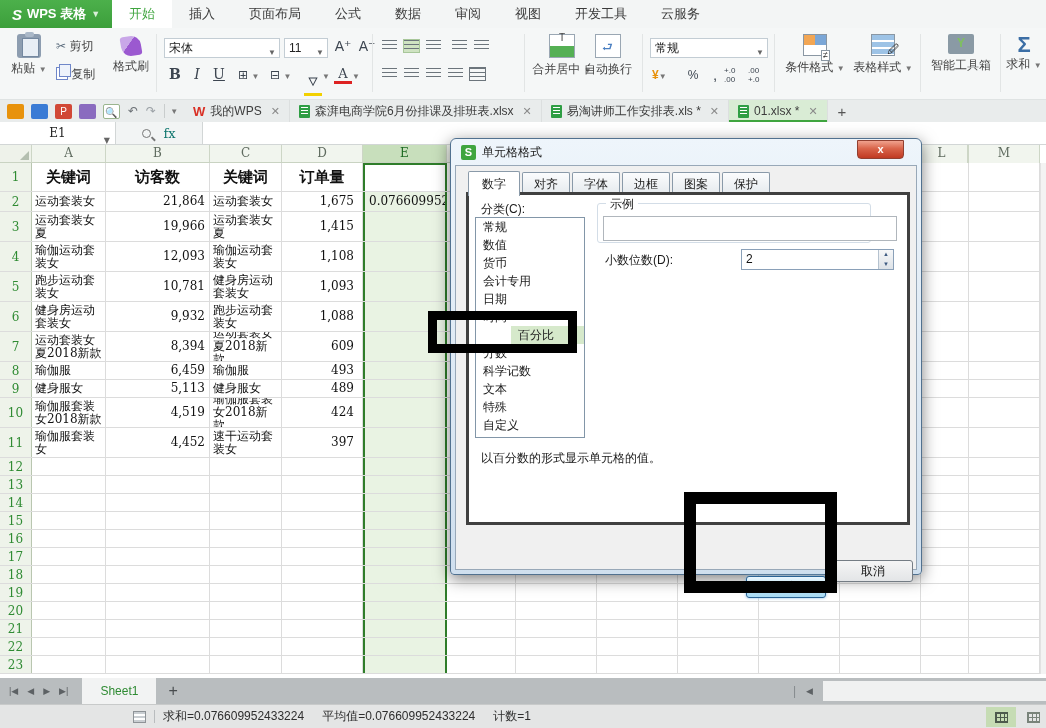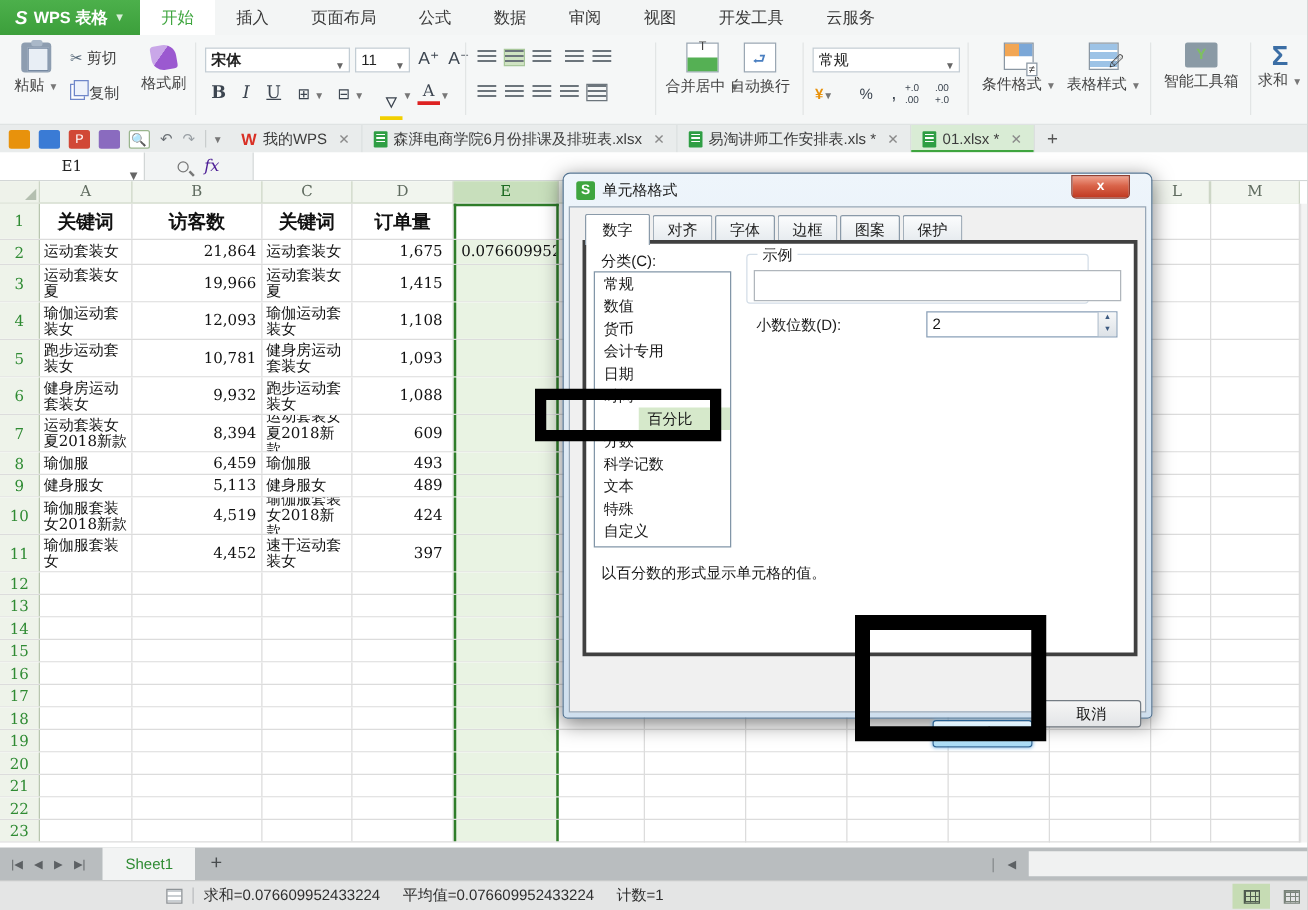--- a/index.html
+++ b/index.html
@@ -65,21 +65,21 @@
   .i-xls:before { content:""; position:absolute; left:2px; top:2px; right:2px; bottom:2px;
       background:repeating-linear-gradient(#fff 0 1px,transparent 1px 3px); }
 
   
   .fbar { position:absolute; left:0; top:122px; width:1046px; height:23px; background:#f2f4f4; border-bottom:1px solid #d2d6d6; display:flex; align-items:stretch; font-family:"DejaVu Serif","Liberation Serif",serif; }
   .namebox { width:116px; background:#fff; border-right:1px solid #d2d6d6; position:relative; text-align:center; line-height:22px; font-size:12px; color:#222; }
   .namebox .cv { position:absolute; right:5px; top:8px; font-size:8px; color:#666; }
   .fxzone { width:86px; display:flex; align-items:center; justify-content:center; gap:12px; }
   .mag { width:9px; height:9px; border:1.5px solid #777; border-radius:50%; position:relative; }
   .mag:after { content:""; position:absolute; left:8px; top:8px; width:5px; height:1.5px; background:#777; transform:rotate(45deg); }
-  .fx { font-style:italic; font-size:13px; color:#4c1d95; }
+  .fx { font-size:13px; color:#0f766e; }
   .ffield { flex:1; background:#fff; border-left:1px solid #d2d6d6; }
 
   
   .grid { position:absolute; left:0; top:145px; width:1046px; height:533px; background:#fff;
           font-family:"DejaVu Serif","Liberation Serif",serif; }
   .colhdr { display:flex; width:1040px; height:18px; background:#f1f5ee; border-bottom:1px solid #c9d3c2; }
   .ch { border-right:1px solid #cdd6c6; color:#5f6b5f; font-size:12px; text-align:center; line-height:17px; }
   .ch.sel { background:#c8dfbc; color:#1c6a21; }
   .chc { width:32px; position:relative; border-right:1px solid #cdd6c6; background:#eef2ea; }
   .chc:after { content:""; position:absolute; right:2px; bottom:2px; border-left:9px solid transparent; border-bottom:9px solid #b4bfb0; }
@@ -189,21 +189,21 @@
       <span class="ic-copy"></span>
       <span class="rlabel">复制</span>
     </div>
     <div class="icbox abs" style="left:108px;top:8px;width:46px;">
       <div class="ic-brush"></div>
       <span class="rlabel">格式刷</span>
     </div>
     <span class="grip" style="left:144px;top:84px;"></span>
     <div class="rdiv" style="left:156px;"></div>
 
-    <div class="combo" style="left:164px;top:10px;width:116px;font-weight:bold;">
+    <div class="combo" style="left:164px;top:10px;width:116px;">
       <span>宋体</span><span class="cv">▼</span>
     </div>
     <div class="combo" style="left:284px;top:10px;width:44px;">
       <span>11</span><span class="cv">▼</span>
     </div>
     <span class="abs glyph-btn" style="left:334px;top:10px;font-size:14px;">A⁺</span>
     <span class="abs glyph-btn" style="left:358px;top:10px;font-size:14px;">A⁻</span>
     <span class="abs glyph-btn" style="left:166px;top:38px;font-weight:bold;font-family:'DejaVu Serif',serif;font-size:14px;">B</span>
     <span class="abs glyph-btn" style="left:188px;top:38px;font-style:italic;font-family:'DejaVu Serif',serif;font-size:14px;">I</span>
     <span class="abs glyph-btn" style="left:210px;top:38px;text-decoration:underline;font-family:'DejaVu Serif',serif;font-size:14px;">U</span>

